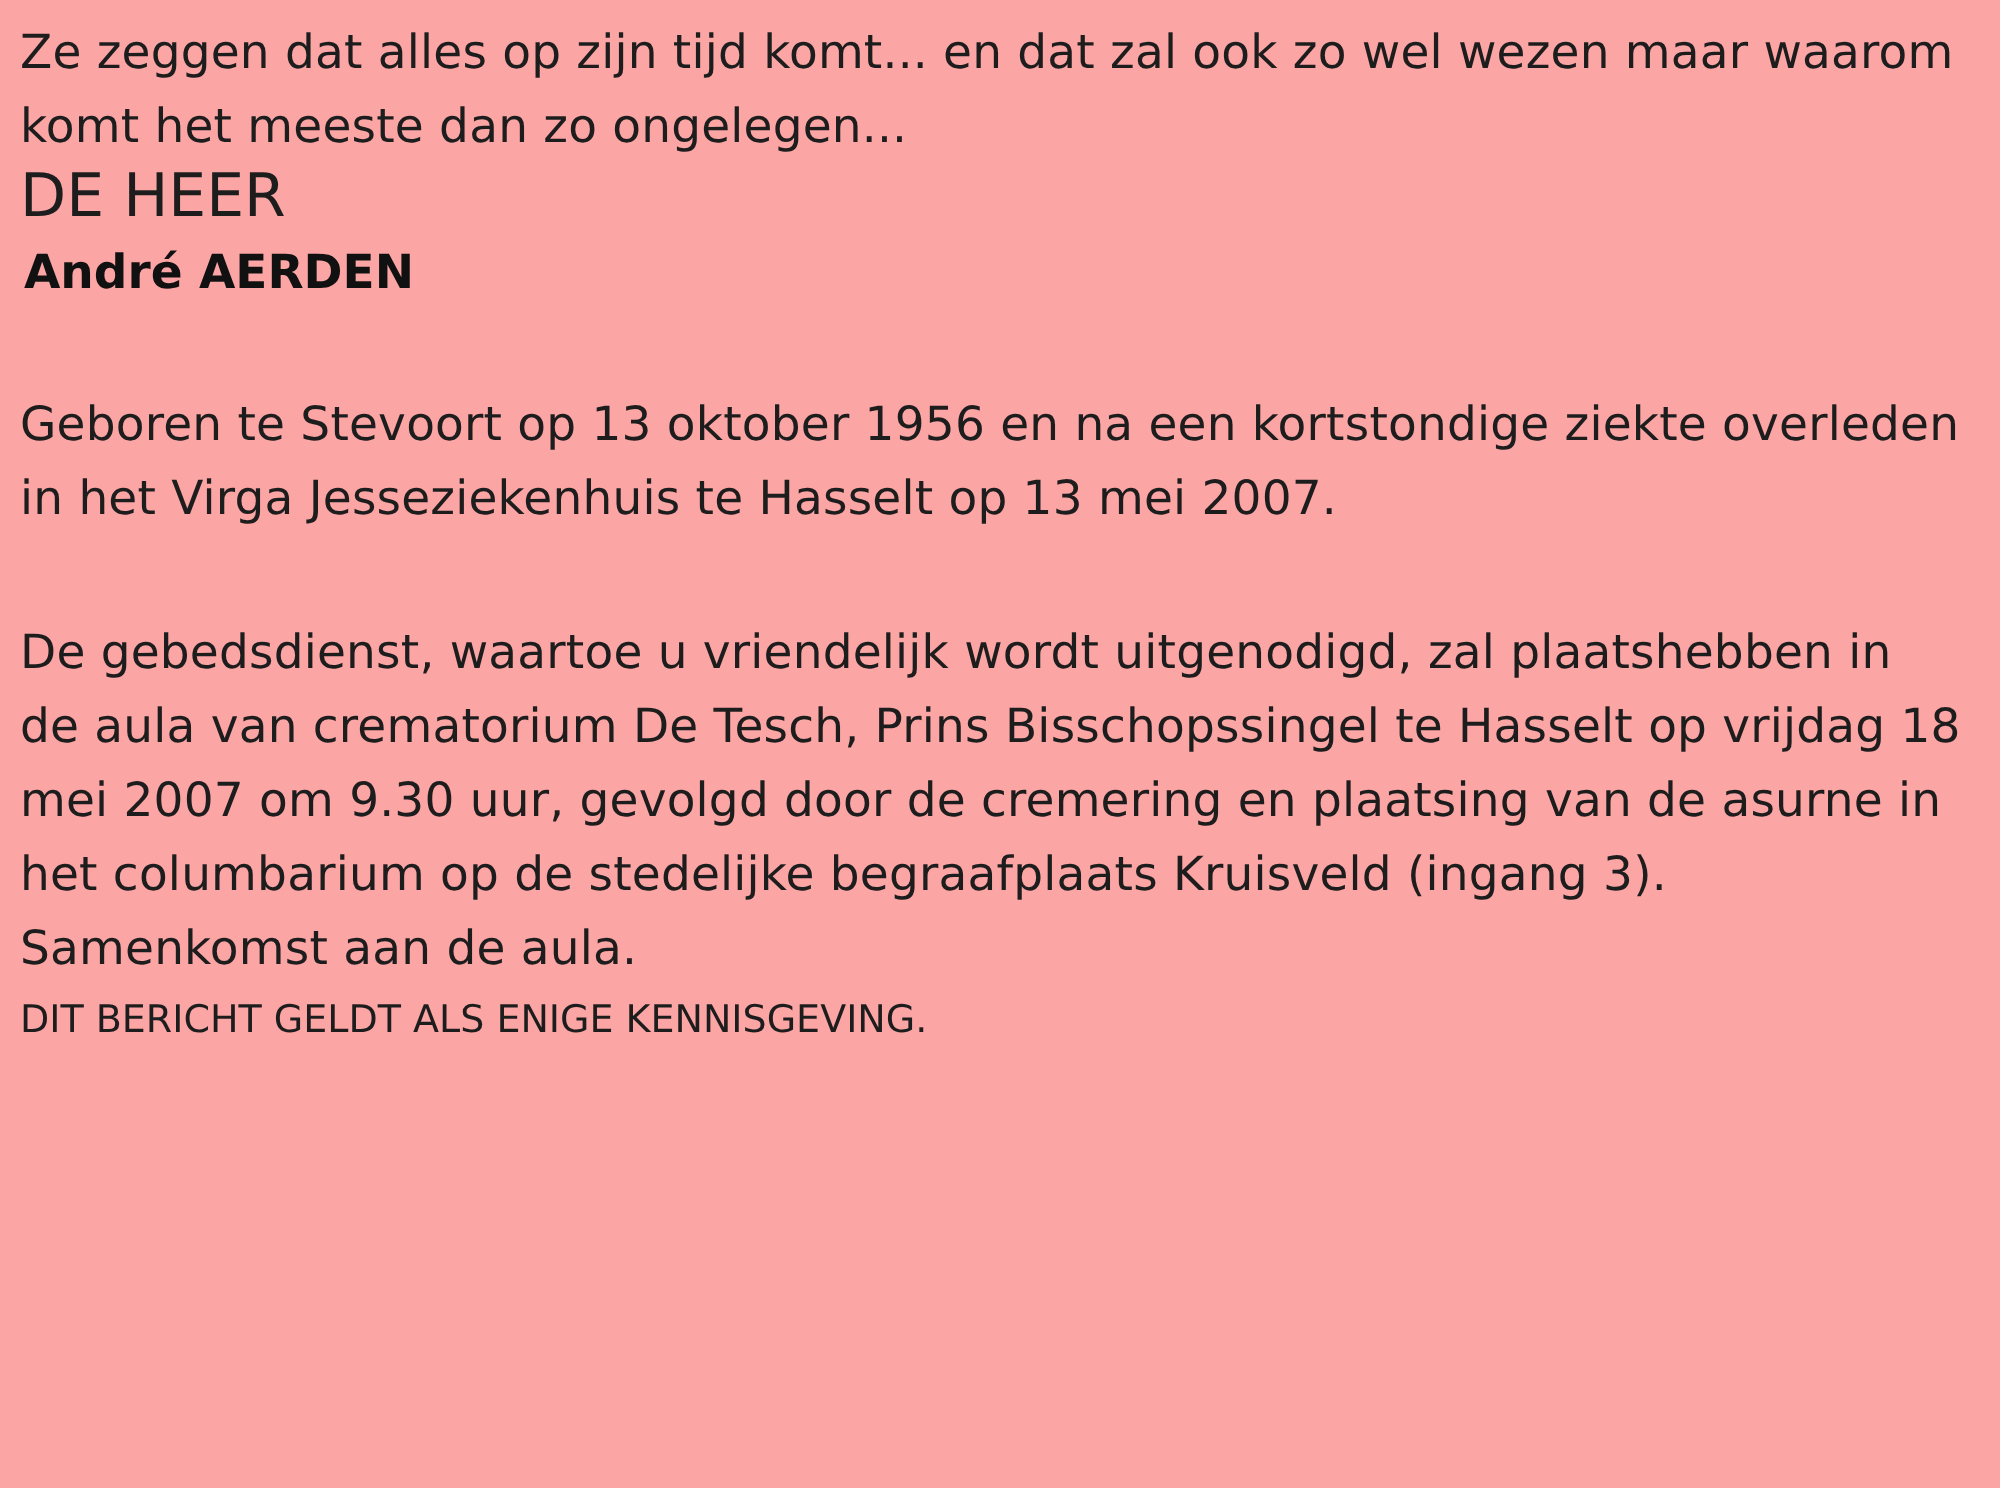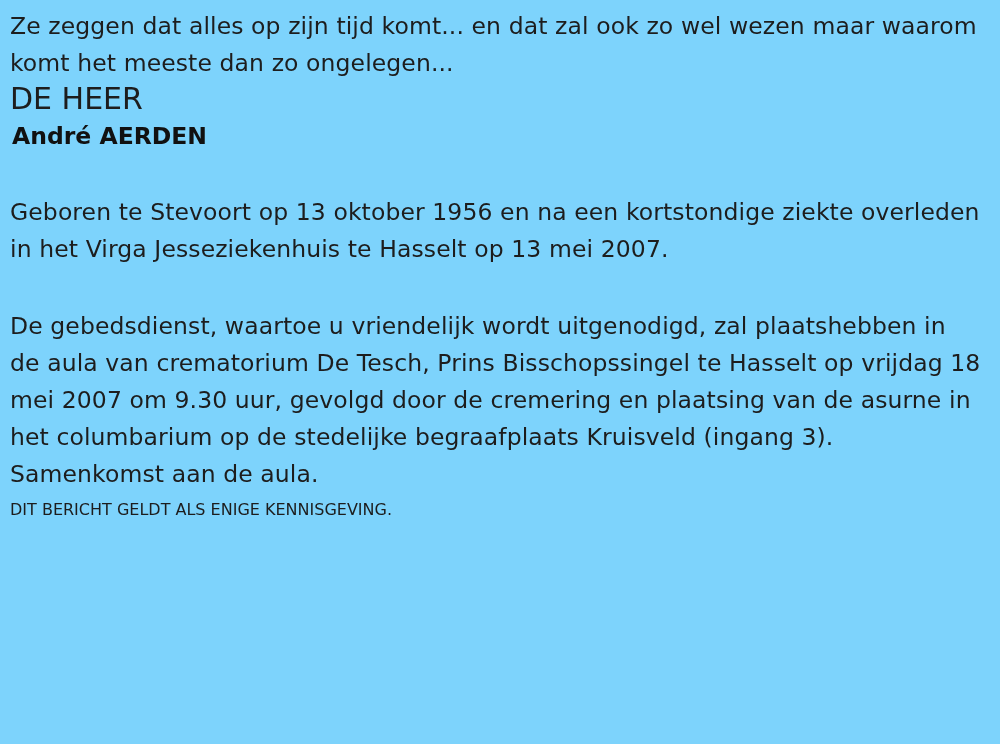--- a/index.html
+++ b/index.html
@@ -12,21 +12,21 @@
     height: 744px;
     font-family: "DejaVu Sans", "Liberation Sans", sans-serif;
     color: #1a1a1a;
     overflow: hidden;
   }
   .page {
     box-sizing: border-box;
     width: 1000px;
     height: 744px;
     padding: 8px 18px 0 10px;
-    background: #7dd3fc;
+    background: #fca5a5;
   }
   .para {
     font-size: 23.5px;
     line-height: 37px;
     color: #1d1d1d;
     margin: 0;
     letter-spacing: 0.1px;
   }
   .block-gap-lg { margin-top: 44px; }
   .block-gap-md { margin-top: 40px; }
@@ -38,21 +38,21 @@
     margin: 0;
   }
   .name-line {
     font-size: 23.5px;
     line-height: 36px;
     font-weight: bold;
     color: #111111;
     margin: 2px;
   }
   .notice-line {
-    font-size: 16px;
+    font-size: 19px;
     line-height: 34px;
     color: #1d1d1d;
     margin: 0;
   }
 </style>
 </head>
 <body>
 
 <div class="page">
 

